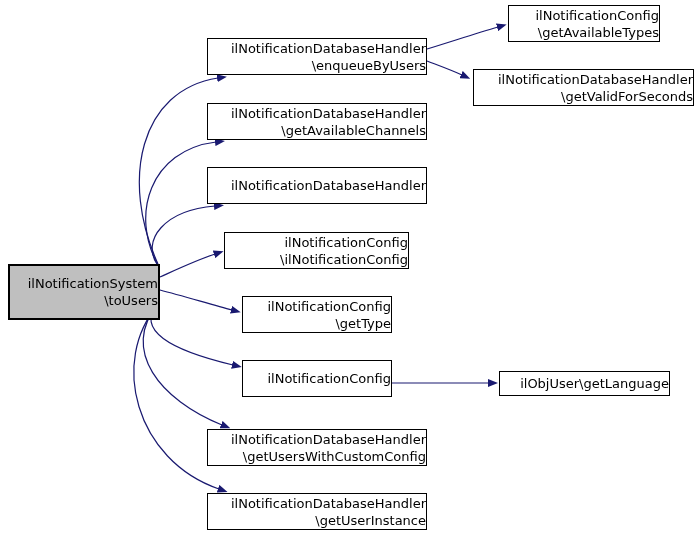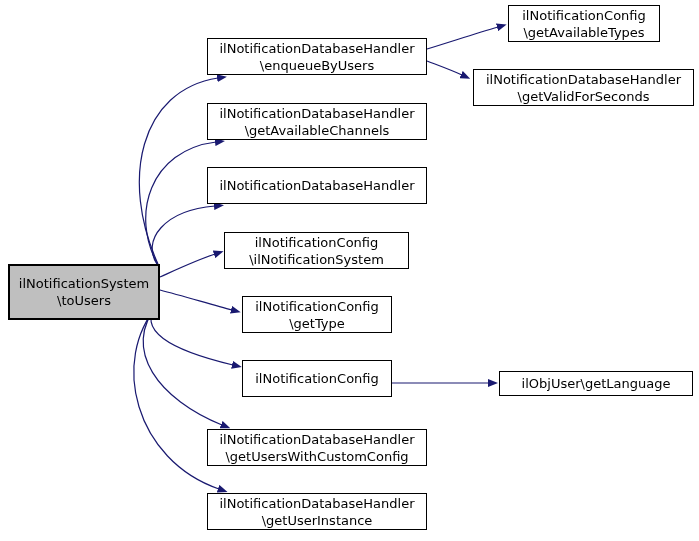--- a/index.html
+++ b/index.html
@@ -5,21 +5,21 @@
   html,body{margin:0;padding:0;background:#ffffff;}
   .stage{
     position:relative;width:699px;height:541px;background:#ffffff;
     font-family:"DejaVu Sans","Liberation Sans",sans-serif;overflow:hidden;
   }
   .edges{position:absolute;left:0;top:0;width:699px;height:541px;}
   .edges path.edge{fill:none;stroke-width:1.2px;}
   .node{
     position:absolute;box-sizing:border-box;
     background:#ffffff;border:1px solid #000000;
-    display:flex;flex-direction:column;align-items:center;justify-content:center;
+    display:flex;flex-direction:column;align-items:flex-end;justify-content:center;
     font-size:13px;line-height:17px;color:#000000;text-align:center;
     white-space:nowrap;cursor:pointer;
   }
   .node.main{background:#bfbfbf;border:2px solid #000000;cursor:default;}
   .node span{display:block;}
 </style>
 </head>
 <body>
 
 <div class="stage">
@@ -57,21 +57,21 @@
     <span>ilNotificationDatabaseHandler</span>
     <span>\getAvailableChannels</span>
   </div>
 
   <div class="node" style="left:207px;top:167px;width:220px;height:37px">
     <span>ilNotificationDatabaseHandler</span>
   </div>
 
   <div class="node" style="left:224px;top:232px;width:185px;height:37px">
     <span>ilNotificationConfig</span>
-    <span>\ilNotificationSystem</span>
+    <span>\ilNotificationConfig</span>
   </div>
 
   <div class="node" style="left:242px;top:296px;width:150px;height:37px">
     <span>ilNotificationConfig</span>
     <span>\getType</span>
   </div>
 
   <div class="node" style="left:242px;top:360px;width:150px;height:37px">
     <span>ilNotificationConfig</span>
   </div>
@@ -89,17 +89,17 @@
   <div class="node" style="left:508px;top:5px;width:152px;height:37px">
     <span>ilNotificationConfig</span>
     <span>\getAvailableTypes</span>
   </div>
 
   <div class="node" style="left:473px;top:69px;width:221px;height:37px">
     <span>ilNotificationDatabaseHandler</span>
     <span>\getValidForSeconds</span>
   </div>
 
-  <div class="node" style="left:499px;top:371px;width:194px;height:25px">
+  <div class="node" style="left:499px;top:371px;width:171px;height:25px">
     <span>ilObjUser\getLanguage</span>
   </div>
 
 </div>
 
 </body></html>

